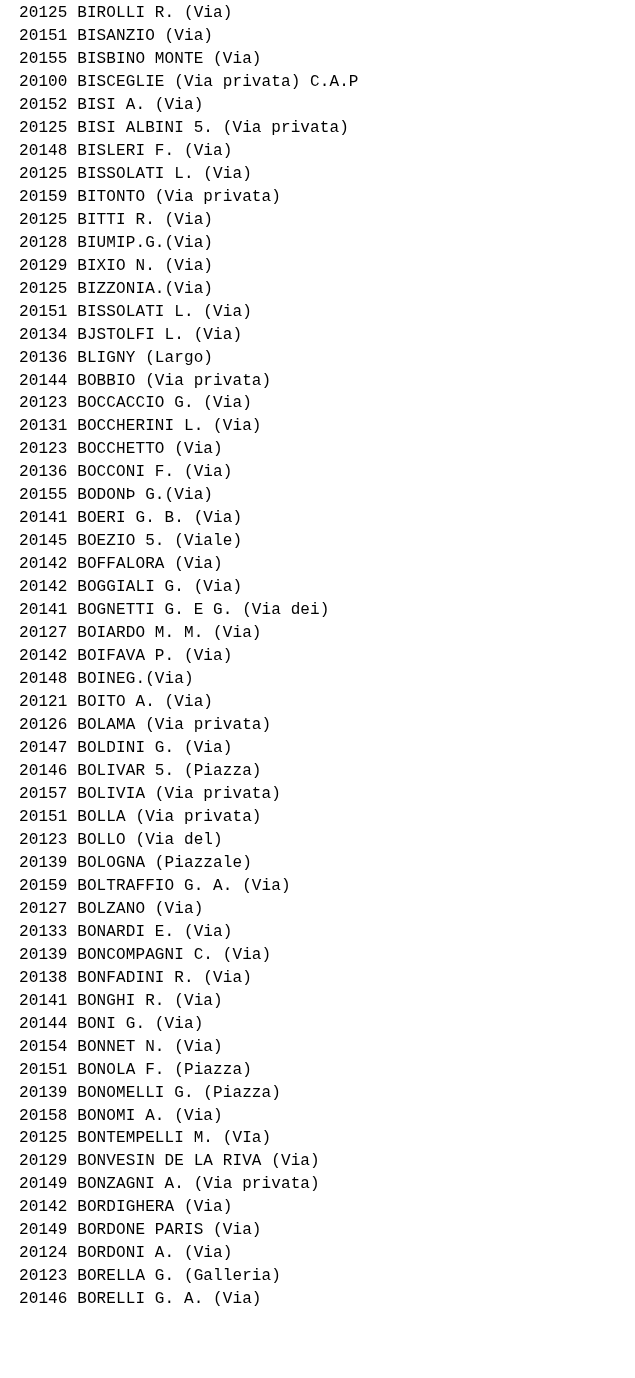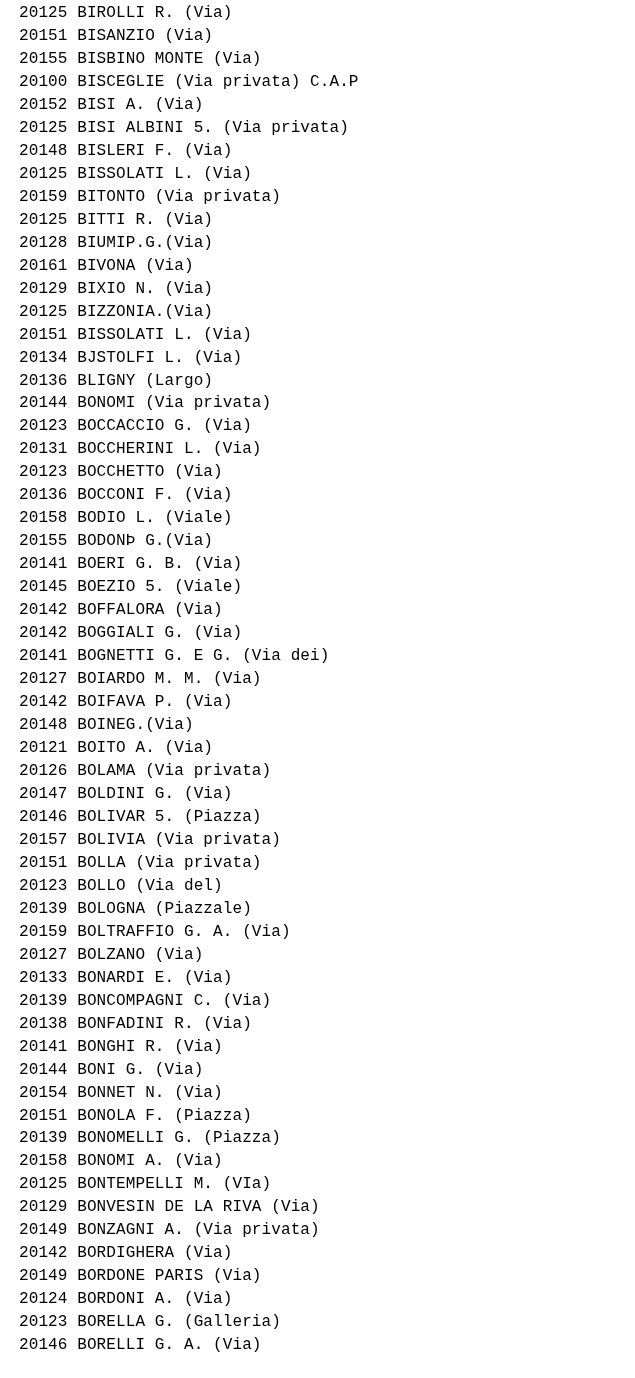--- a/index.html
+++ b/index.html
@@ -46,44 +46,42 @@
   <div class="row"><span>20148</span> <span>BISLERI F. (Via)</span></div>
 
   <div class="row"><span>20125</span> <span>BISSOLATI L. (Via)</span></div>
 
   <div class="row"><span>20159</span> <span>BITONTO (Via privata)</span></div>
 
   <div class="row"><span>20125</span> <span>BITTI R. (Via)</span></div>
 
   <div class="row"><span>20128</span> <span>BIUMIP.G.(Via)</span></div>
 
-  <div class="row"><span>20161</span> <span>BIVONA (Via)</span></div>
 
   <div class="row"><span>20129</span> <span>BIXIO N. (Via)</span></div>
 
   <div class="row"><span>20125</span> <span>BIZZONIA.(Via)</span></div>
 
   <div class="row"><span>20151</span> <span>BISSOLATI L. (Via)</span></div>
 
   <div class="row"><span>20134</span> <span>BJSTOLFI L. (Via)</span></div>
 
   <div class="row"><span>20136</span> <span>BLIGNY (Largo)</span></div>
 
-  <div class="row"><span>20144</span> <span>BONOMI (Via privata)</span></div>
+  <div class="row"><span>20144</span> <span>BOBBIO (Via privata)</span></div>
 
   <div class="row"><span>20123</span> <span>BOCCACCIO G. (Via)</span></div>
 
   <div class="row"><span>20131</span> <span>BOCCHERINI L. (Via)</span></div>
 
   <div class="row"><span>20123</span> <span>BOCCHETTO (Via)</span></div>
 
 
   <div class="row"><span>20136</span> <span>BOCCONI F. (Via)</span></div>
 
-  <div class="row"><span>20158</span> <span>BODIO L. (Viale)</span></div>
 
   <div class="row"><span>20155</span> <span>BODONÞ G.(Via)</span></div>
 
   <div class="row"><span>20141</span> <span>BOERI G. B. (Via)</span></div>
 
   <div class="row"><span>20145</span> <span>BOEZIO 5. (Viale)</span></div>
 
   <div class="row"><span>20142</span> <span>BOFFALORA (Via)</span></div>
 
   <div class="row"><span>20142</span> <span>BOGGIALI G. (Via)</span></div>

